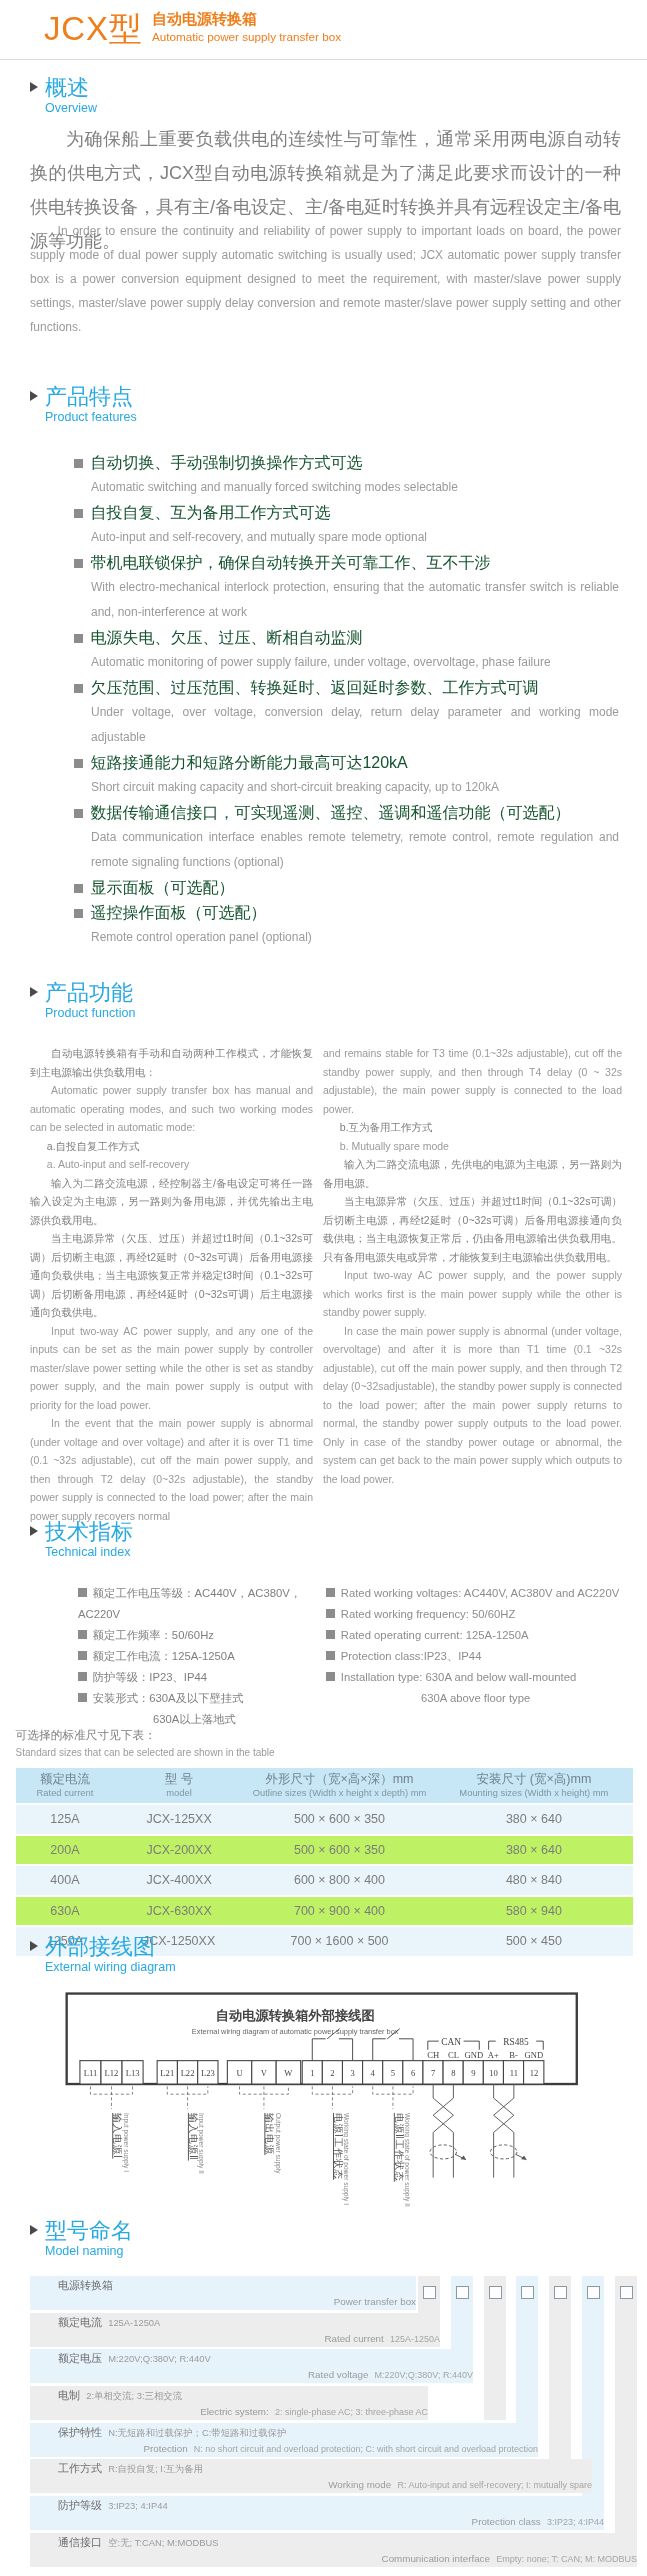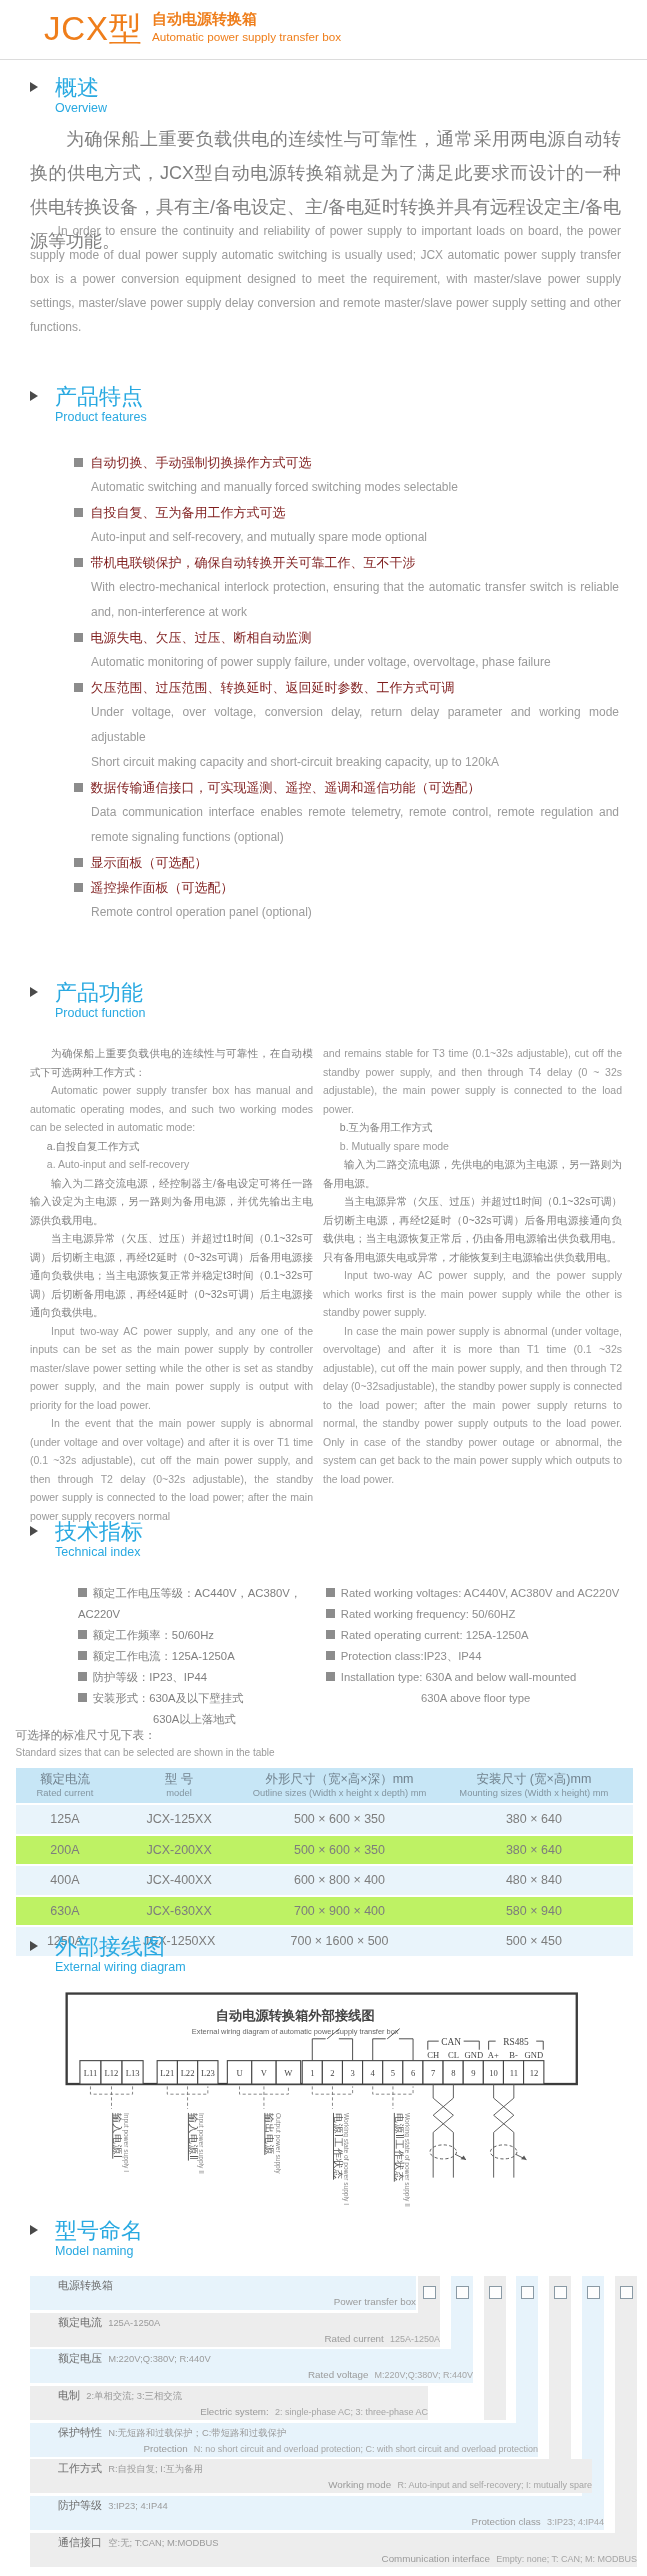--- a/index.html
+++ b/index.html
@@ -8,32 +8,32 @@
 
   
   .hdr{position:absolute;top:6.2px;left:44px;display:flex;align-items:flex-start;}
   .hdr-model{font-size:33px;color:#ef7e1b;letter-spacing:0.8px;line-height:45px;}
   .hdr-right{margin-left:9.4px;margin-top:3.1px;}
   .hdr-cn{font-size:15px;font-weight:bold;color:#ef7e1b;line-height:19px;}
   .hdr-en{font-size:11.7px;color:#ef7e1b;line-height:17px;}
   .hdr-rule{position:absolute;top:59px;left:0;width:648px;height:0;border-top:0.8px solid #dcdcdc;}
 
   
-  .sec{position:absolute;left:30px;display:flex;gap:10px;}
+  .sec{position:absolute;left:30px;display:flex;}
   .tri{width:0;height:0;border-left:8.6px solid #4a4a4a;border-top:5.5px solid transparent;border-bottom:5.5px solid transparent;margin-top:7px;margin-right:7px;}
   .sec-cn{font-size:22px;color:#29a9e1;line-height:25px;}
   .sec-en{font-size:12.5px;color:#29a9e1;line-height:17px;}
 
   
   .ov-cn{position:absolute;left:30px;top:122px;width:591px;font-size:18px;color:#808080;line-height:34px;text-indent:2em;text-align:justify;}
   .ov-en{position:absolute;left:30px;top:219px;width:591px;font-size:12px;color:#9b9b9b;line-height:24px;text-indent:2.3em;text-align:justify;}
 
   
   .feats{position:absolute;left:74px;top:450px;width:546px;}
-  .feat-cn{font-size:13px;color:#7f1d1d;line-height:25px;}
+  .feat-cn{font-size:16px;color:#14532d;line-height:25px;}
   .sq{display:inline-block;width:9.4px;height:9.4px;background:#8c8c8c;margin-right:7px;}
   .feat-en{font-size:12px;color:#9b9b9b;line-height:25px;margin-left:17px;text-align:justify;width:528px;}
 
   
   .func-cols{position:absolute;left:30px;top:1044px;width:592px;display:flex;}
   .fcol{font-size:10.5px;line-height:18.5px;}
   .fcol.left{width:283px;margin-right:10px;}
   .fcol.right{width:299px;}
   .fp-cn{color:#7f7f7f;text-indent:2em;text-align:justify;}
   .fp-en{color:#9a9a9a;text-indent:2em;text-align:justify;}
@@ -128,20 +128,21 @@
     </div>
     <div class="feat-item">
       <div class="feat-cn"><span class="sq"></span><span>电源失电、欠压、过压、断相自动监测</span></div>
       <div class="feat-en">Automatic monitoring of power supply failure, under voltage, overvoltage, phase failure</div>
     </div>
     <div class="feat-item">
       <div class="feat-cn"><span class="sq"></span><span>欠压范围、过压范围、转换延时、返回延时参数、工作方式可调</span></div>
       <div class="feat-en">Under voltage, over voltage, conversion delay, return delay parameter and working mode adjustable</div>
     </div>
     <div class="feat-item">
+      <div class="feat-cn"><span class="sq"></span><span>短路接通能力和短路分断能力最高可达120kA</span></div>
       <div class="feat-en">Short circuit making capacity and short-circuit breaking capacity, up to 120kA</div>
     </div>
     <div class="feat-item">
       <div class="feat-cn"><span class="sq"></span><span>数据传输通信接口，可实现遥测、遥控、遥调和遥信功能（可选配）</span></div>
       <div class="feat-en">Data communication interface enables remote telemetry, remote control, remote regulation and remote signaling functions (optional)</div>
     </div>
     <div class="feat-item">
       <div class="feat-cn"><span class="sq"></span><span>显示面板（可选配）</span></div>
     </div>
     <div class="feat-item">
@@ -152,21 +153,21 @@
 
   <div class="sec" style="top:980px">
     <span class="tri"></span>
     <div>
       <div class="sec-cn">产品功能</div>
       <div class="sec-en">Product function</div>
     </div>
   </div>
   <div class="func-cols">
     <div class="fcol left">
-      <div class="fp-cn">为确保船上重要负载供电的连续性与可靠性，在自动模式下可选两种工作方式：</div>
+      <div class="fp-cn">自动电源转换箱有手动和自动两种工作模式，才能恢复到主电源输出供负载用电：</div>
       <div class="fp-en">Automatic power supply transfer box has manual and automatic operating modes, and such two working modes can be selected in automatic mode:</div>
       <div class="fp-sub">a.自投自复工作方式</div>
       <div class="fp-sub en">a. Auto-input and self-recovery</div>
       <div class="fp-cn">输入为二路交流电源，经控制器主/备电设定可将任一路输入设定为主电源，另一路则为备用电源，并优先输出主电源供负载用电。</div>
       <div class="fp-cn">当主电源异常（欠压、过压）并超过t1时间（0.1~32s可调）后切断主电源，再经t2延时（0~32s可调）后备用电源接通向负载供电；当主电源恢复正常并稳定t3时间（0.1~32s可调）后切断备用电源，再经t4延时（0~32s可调）后主电源接通向负载供电。</div>
       <div class="fp-en">Input two-way AC power supply, and any one of the inputs can be set as the main power supply by controller master/slave power setting while the other is set as standby power supply, and the main power supply is output with priority for the load power.</div>
       <div class="fp-en">In the event that the main power supply is abnormal (under voltage and over voltage) and after it is over T1 time (0.1 ~32s adjustable), cut off the main power supply, and then through T2 delay (0~32s adjustable), the standby power supply is connected to the load power; after the main power supply recovers normal</div>
     </div>
     <div class="fcol right">
       <div class="fp-en" style="text-indent:0">and remains stable for T3 time (0.1~32s adjustable), cut off the standby power supply, and then through T4 delay (0 ~ 32s adjustable), the main power supply is connected to the load power.</div>

